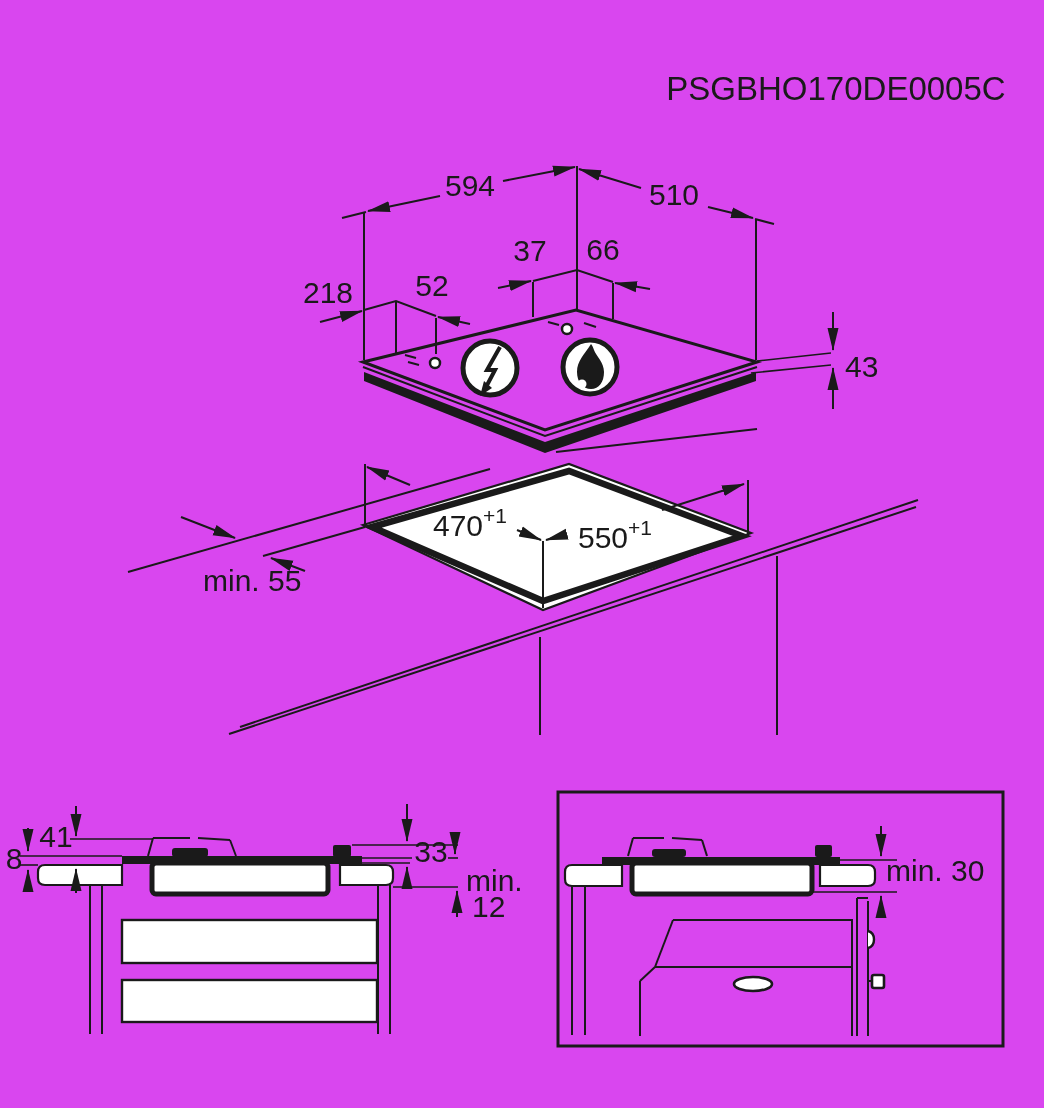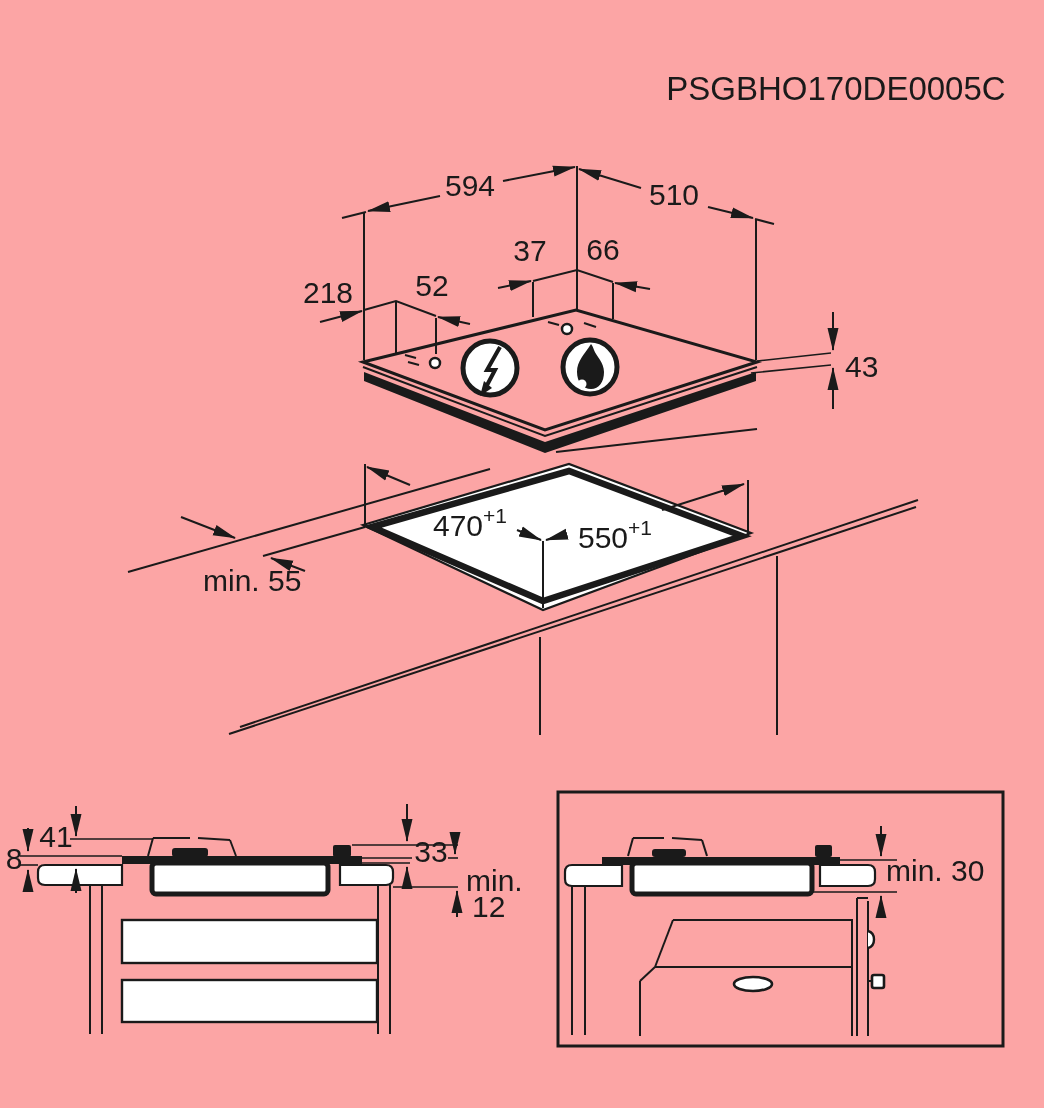--- a/index.html
+++ b/index.html
@@ -1,16 +1,16 @@
 <!DOCTYPE html>
 <html><head>
 <meta charset="utf-8">
 <style>
   html,body{margin:0;padding:0;background:#fff;}
-  .page{position:relative;width:1044px;height:1108px;background:#fca5a5;overflow:hidden;
+  .page{position:relative;width:1044px;height:1108px;background:#d946ef;overflow:hidden;
         font-family:"Liberation Sans",sans-serif;}
   svg{position:absolute;left:0;top:0;}
   .ln{stroke:#1a1a1a;stroke-width:2;fill:none;}
   .thin{stroke:#1a1a1a;stroke-width:1.6;fill:none;}
   .thick{stroke:#1a1a1a;stroke-width:3;fill:none;}
   .heavy{stroke:#1a1a1a;stroke-width:6.5;fill:none;}
   .solid{fill:#1a1a1a;stroke:none;}
   .dim{font-family:"Liberation Sans",sans-serif;font-size:30px;fill:#1a1a1a;}
   .dim-s{font-family:"Liberation Sans",sans-serif;font-size:21px;fill:#1a1a1a;}
   .title-text{font-family:"Liberation Sans",sans-serif;font-size:33px;fill:#1a1a1a;}

